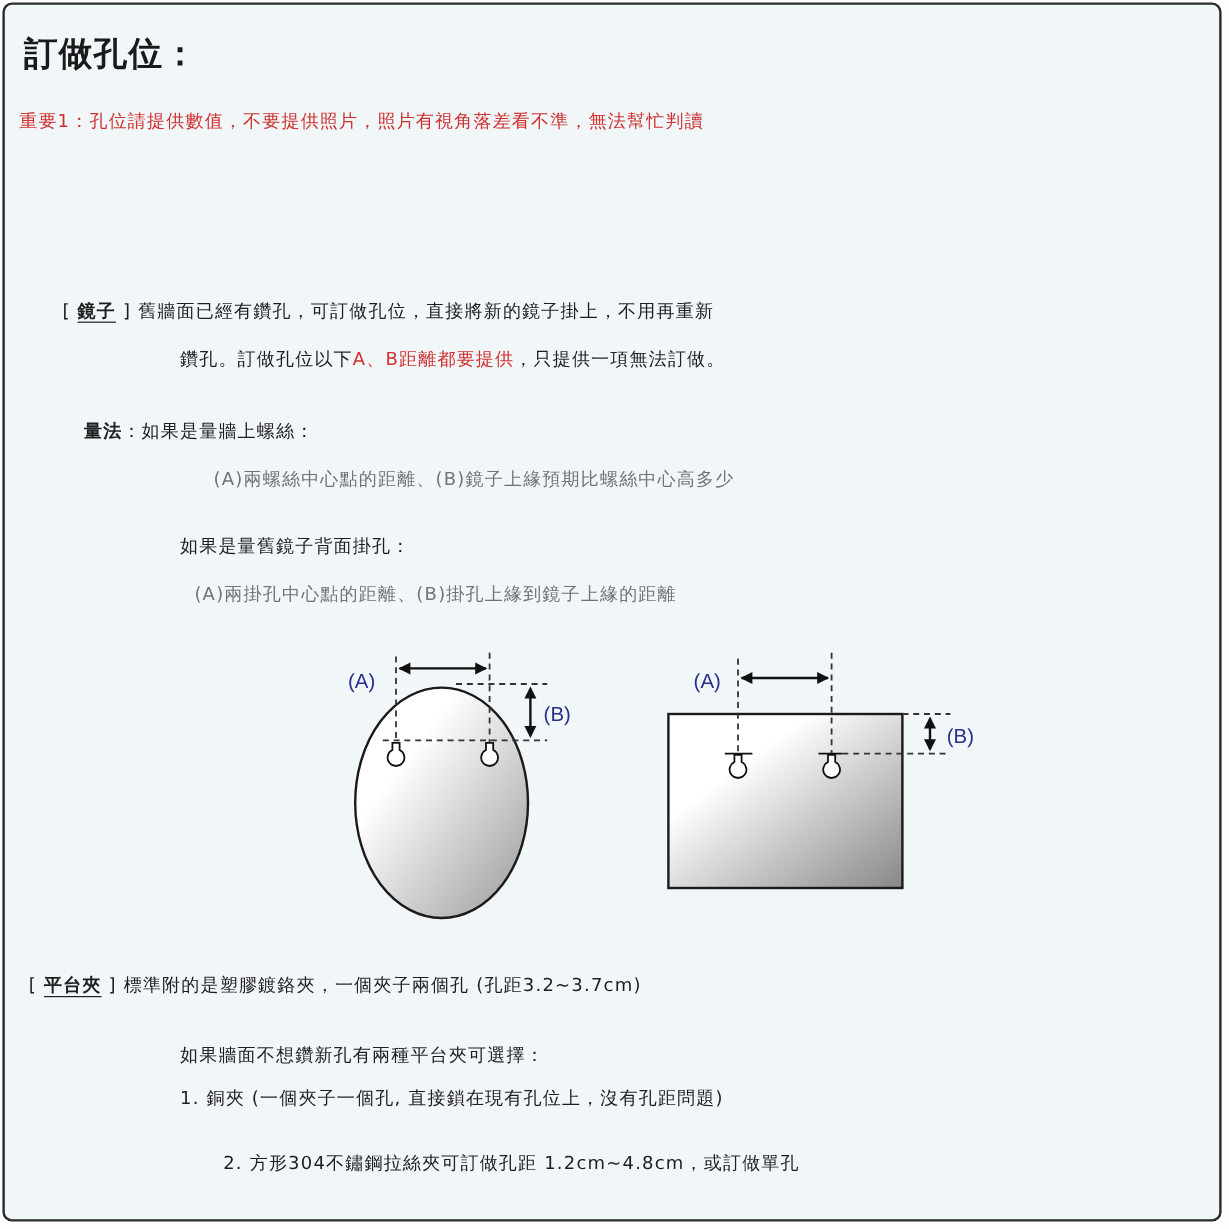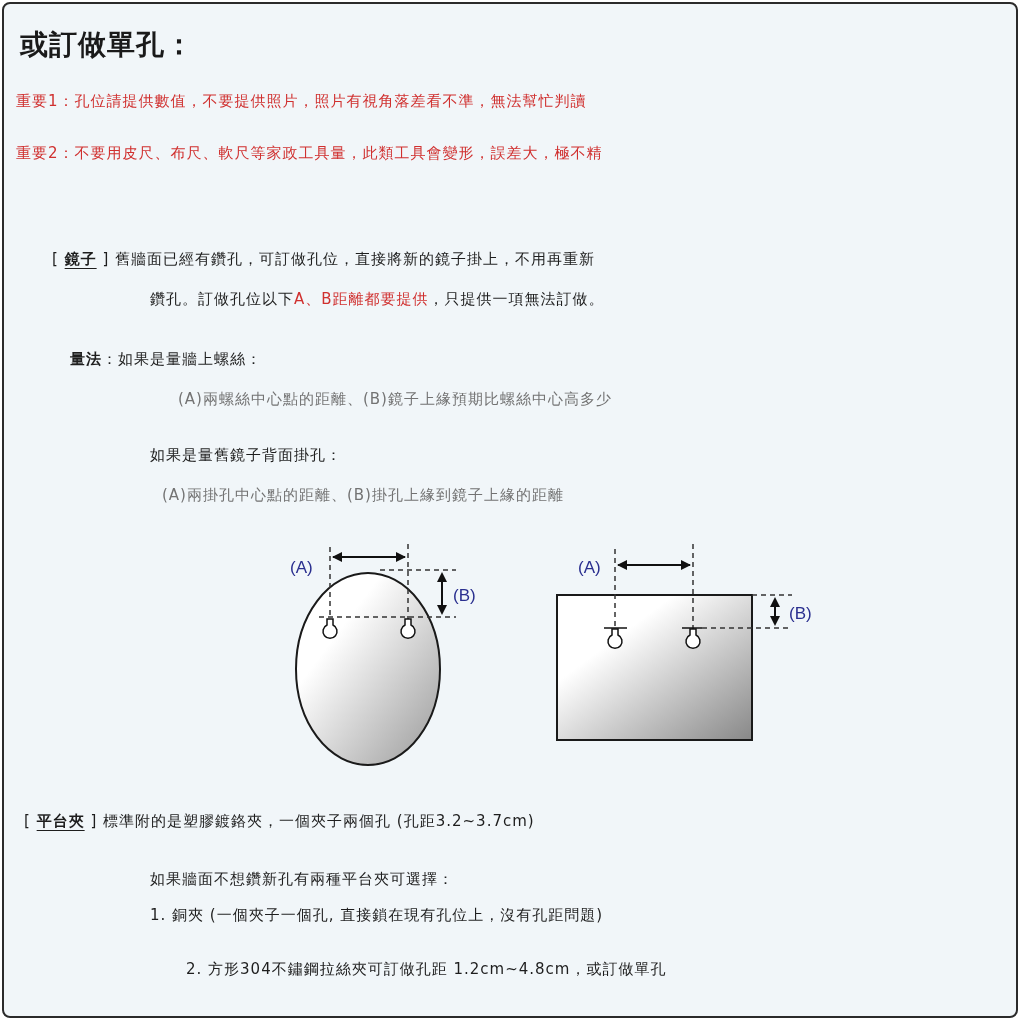--- a/index.html
+++ b/index.html
@@ -18,29 +18,26 @@
   .blue { color: #737373; }
   .bold { font-weight: bold; }
   .ul { text-decoration: underline; text-underline-offset: 4px; }
   .diagram { position: absolute; }
 </style>
 </head>
 <body>
 
 <div class="panel">
 
-  <div class="line title">或訂做單孔：</div>
+  <div class="line title">訂做孔位：</div>
 
   <div class="line red" style="left:12px; top:88px;">
     <span>重要1：</span><span>孔位請提供數值，不要提供照片，照片有視角落差看不準，無法幫忙判讀</span>
   </div>
 
-  <div class="line red" style="left:12px; top:140px;">
-    <span>重要2：</span><span>不要用皮尺、布尺、軟尺等家政工具量，此類工具會變形，誤差大，極不精</span>
-  </div>
 
   <div class="line" style="left:48px; top:246px;">
     <span>[</span>
     <span class="bold ul">鏡子</span>
     <span>]</span>
     <span>舊牆面已經有鑽孔，可訂做孔位，直接將新的鏡子掛上，不用再重新</span>
   </div>
   <div class="line" style="left:146px; top:286px;">
     <span>鑽孔。訂做孔位以下</span><span class="red">A、B距離都要提供</span><span>，只提供一項無法訂做。</span>
   </div>

